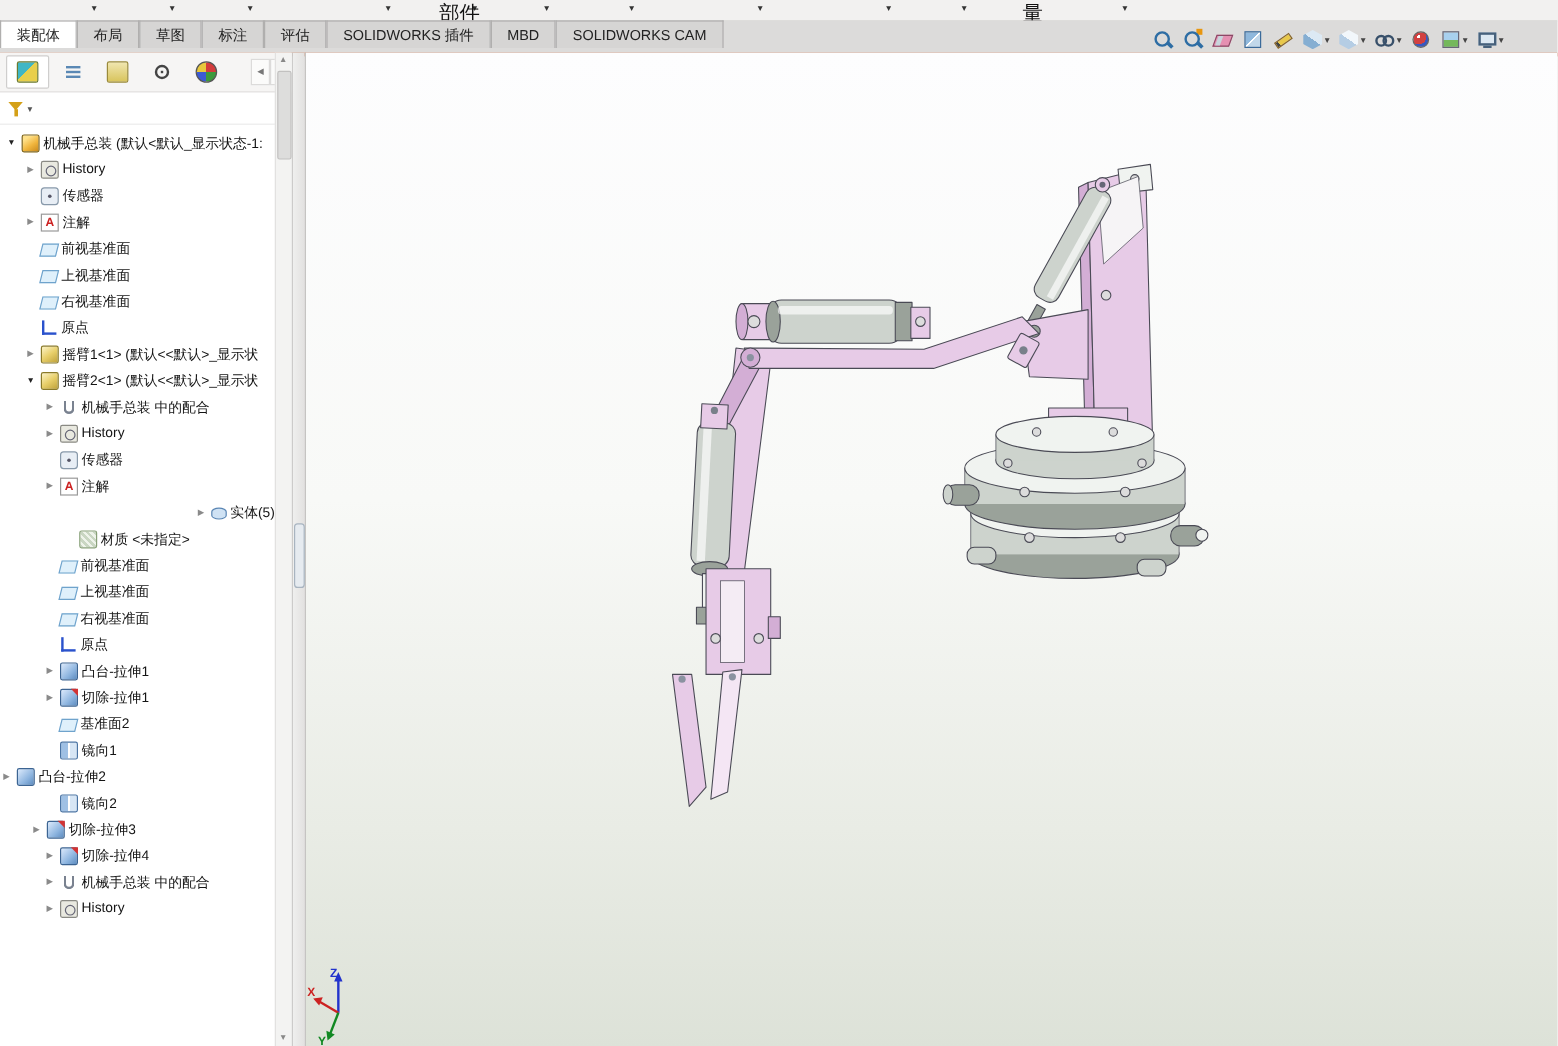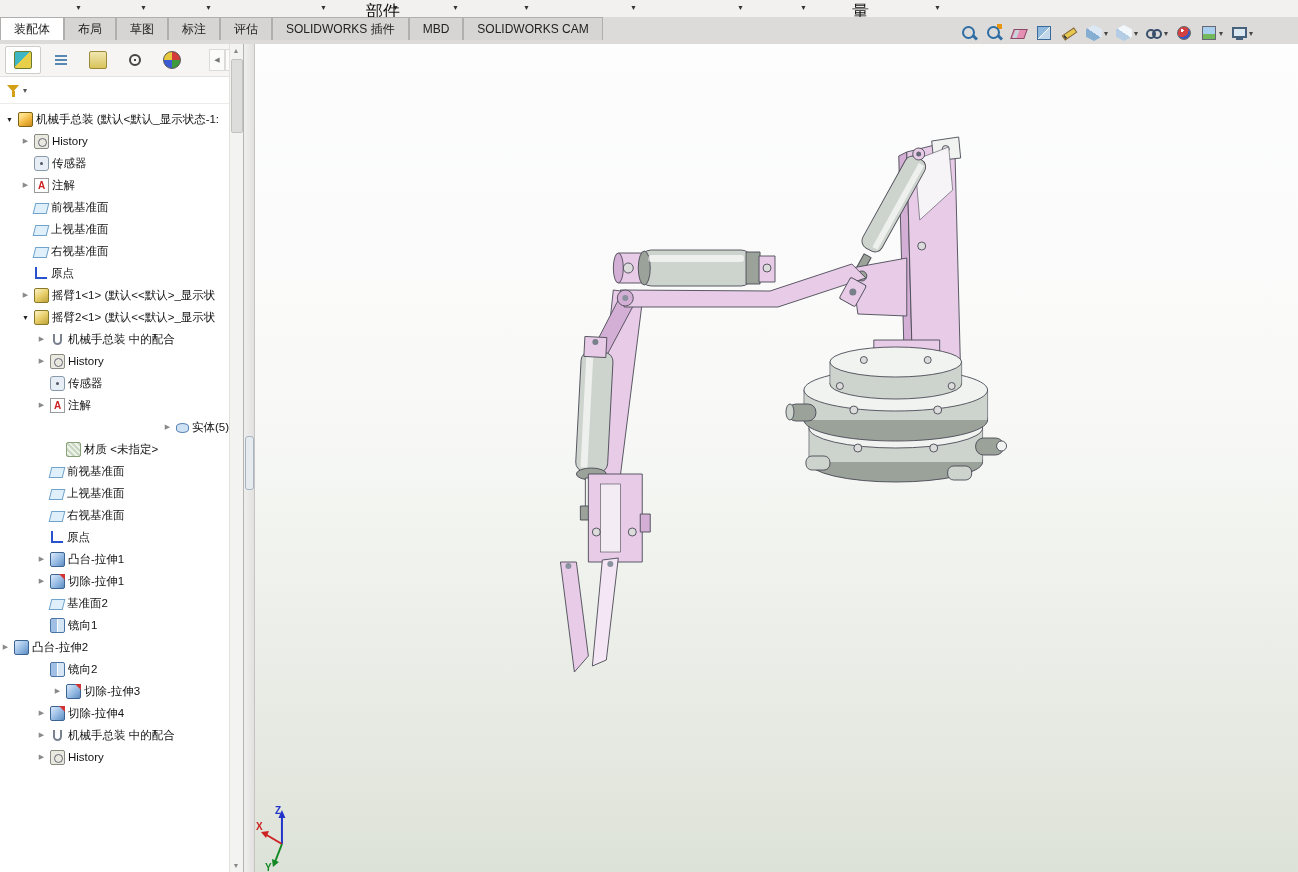--- a/index.html
+++ b/index.html
@@ -339,21 +339,21 @@
           <div class="trow" style="">
             <span class="arr">▶</span>
             <span class="ti ti-boss"></span>
             <span class="tlabel">凸台-拉伸2</span>
           </div>
           <div class="trow" style="padding-left: 36px;">
             <span class="arr"></span>
             <span class="ti ti-mirror"></span>
             <span class="tlabel">镜向2</span>
           </div>
-          <div class="trow" style="padding-left: 52px;">
+          <div class="trow" style="padding-left: 25px;">
             <span class="arr">▶</span>
             <span class="ti ti-cut"></span>
             <span class="tlabel">切除-拉伸3</span>
           </div>
           <div class="trow" style="padding-left: 36px;">
             <span class="arr">▶</span>
             <span class="ti ti-cut"></span>
             <span class="tlabel">切除-拉伸4</span>
           </div>
           <div class="trow" style="padding-left: 36px;">

